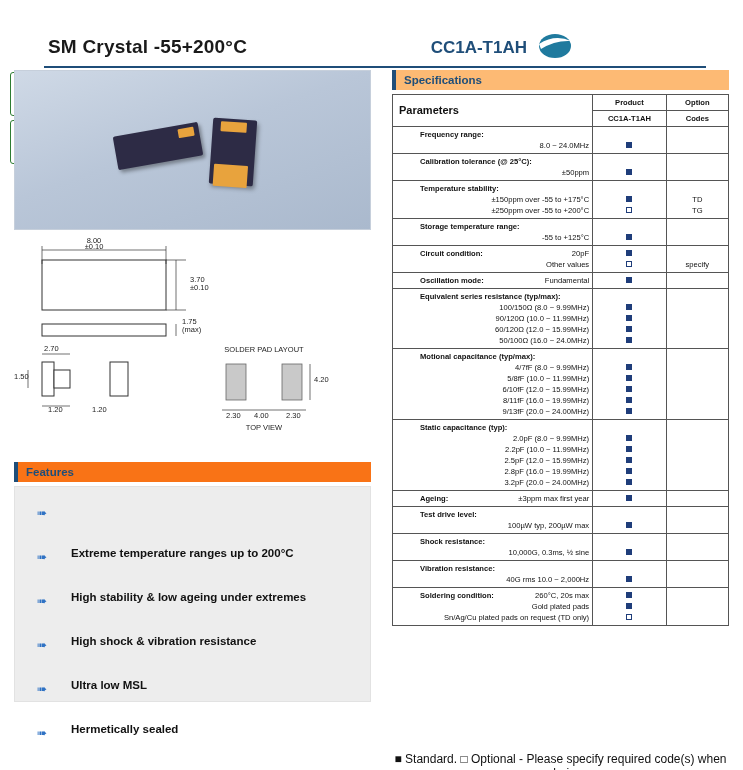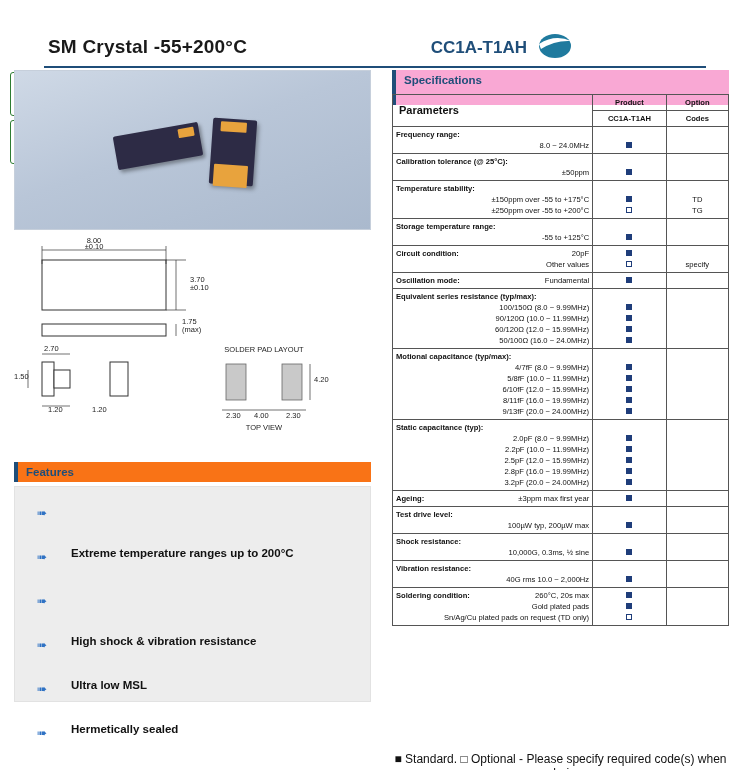--- a/index.html
+++ b/index.html
@@ -83,35 +83,35 @@
   #feat-box {
     position: absolute; left: 14px; top: 486px; width: 357px; height: 216px;
     background: #ededed; border: 1px solid #e2e2e2;
   }
   .feat-row { position: relative; height: 34px; margin-top: 10px; }
   .feat-arrow { position:absolute; left: 22px; top: 9px; color:#2f72c4; font-size: 12px; letter-spacing:-2px;}
   .feat-label { position:absolute; left: 56px; top: 6px; font-size: 11.5px; font-weight:bold; color:#111; }
 
   
   #spec-bar {
-    position: absolute; left: 392px; top: 70px; width: 337px; height: 35px;
-    background: #f9a8d4; border-left: 4px solid #1f4e79;
+    position: absolute; left: 392px; top: 70px; width: 337px; height: 20px;
+    background: #fdba74; border-left: 4px solid #1f4e79;
   }
   #spec-bar span { color:#1f4e79; font-size: 11.5px; font-weight:bold; line-height:20px; margin-left:8px;}
   table.spec {
     position: absolute; left: 392px; top: 94px; width: 337px;
     border-collapse: collapse; font-size: 7.6px;
   }
   table.spec td, table.spec th { border: 1px solid #555; padding: 2px 3px; vertical-align: middle; }
   table.spec .hdr-param { font-size: 11px; font-weight: bold; text-align:left; padding-left:6px; }
   table.spec .hdr-small { font-size: 7.6px; font-weight: bold; text-align:center; }
   table.spec .c-param { text-align: left; width: 196px; line-height: 11px; }
   table.spec .c-prod { text-align: center; width: 72px; }
   table.spec .c-opt  { text-align: center; width: 61px; line-height:11px;}
-  .lbl { font-weight: bold; }
+  .lbl { font-weight: bold; margin-left: 24px; }
   .ind { display:block; text-align: right; }
   .sq-f { display:inline-block; width:6px; height:6px; background:#1f3d7a; }
   .sq-o { display:inline-block; width:6px; height:6px; border:1px solid #1f3d7a; background:#fff; }
   .markline { line-height: 11px; }
   #legend {
     position: absolute; left: 392px; top: 752px; width: 337px;
     font-size: 12px; text-align:center; color:#111;
   }
 </style>
 </head>
@@ -197,20 +197,21 @@
 <div id="feat-box">
   <div class="feat-row">
     <span class="feat-arrow">➠</span>
   </div>
   <div class="feat-row">
     <span class="feat-arrow">➠</span>
     <span class="feat-label">Extreme temperature ranges up to 200°C</span>
   </div>
   <div class="feat-row">
     <span class="feat-arrow">➠</span>
+    <span class="feat-label">High stability &amp; low ageing under extremes</span>
   </div>
   <div class="feat-row">
     <span class="feat-arrow">➠</span>
     <span class="feat-label">High shock &amp; vibration resistance</span>
   </div>
   <div class="feat-row">
     <span class="feat-arrow">➠</span>
     <span class="feat-label">Ultra low MSL</span>
   </div>
   <div class="feat-row">

